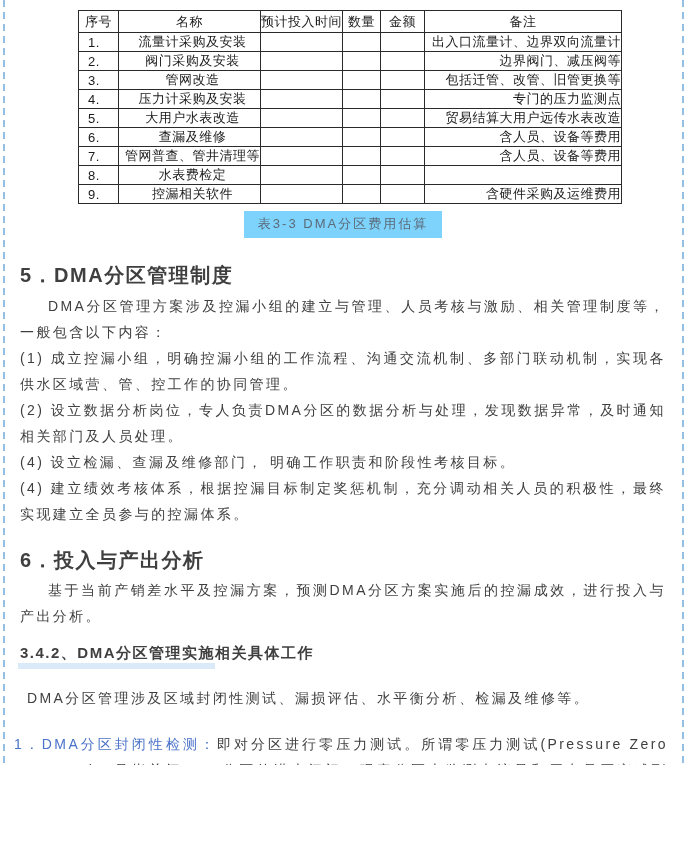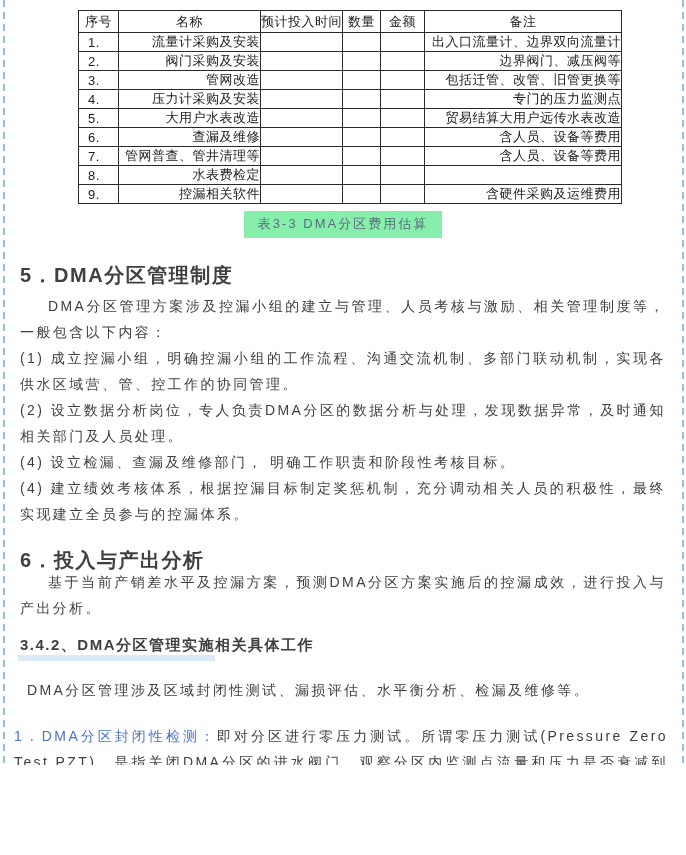--- a/index.html
+++ b/index.html
@@ -40,28 +40,28 @@
   }
   .cost-table th { height:22px; text-align:center; }
   .cost-table td { height:19px; }
   .col-no    { width:40px; }
   .col-name  { width:130px; }
   .col-time  { width:82px; }
   .col-qty   { width:38px; }
   .col-amt   { width:44px; }
   .col-note  { width:197px; }
   .cost-table td.c-no   { padding-left:9px; text-align:left; }
-  .cost-table td.c-name { padding-left:6px; text-align:right; }
+  .cost-table td.c-name { padding-left:6px; text-align:center; }
   .cost-table td.c-note { padding-left:5px; text-align:right; }
 
   
   .caption-wrap { text-align:center; margin-top:7px; }
   .table-caption {
     display:inline-block;
-    background:#86efac;
+    background:#7dd3fc;
     color:#5c6b7a;
     font-size:13px;
     letter-spacing:2px;
     padding:4px 14px 5px 14px;
   }
 
   
   .sec-h {
     font-size:20px; font-weight:bold; color:#3f3f3f;
     letter-spacing:1.5px; line-height:18px;
@@ -69,21 +69,21 @@
   .h5 { margin-top:28px; }
   .h6 { margin-top:24px; }
   .body-p {
     font-size:14px; color:#3f3f3f;
     line-height:26px; letter-spacing:2.4px;
     text-align:justify; text-justify:inter-character;
   }
   .indent2 { text-indent:2em; }
   .indent-half { text-indent:0.5em; }
   .mt9  { margin-top:9px; }
-  .mt8  { }
+  .mt8  { margin-top:8px; }
   .mt26 { margin-top:22px; }
   .mt20 { margin-top:20px; }
 
   .center-h {
     margin-top:14px;
     font-size:15px; font-weight:bold;
     letter-spacing:1.5px; color:#3f3f3f;
     line-height:20px;
   }
   .center-h .hl {

